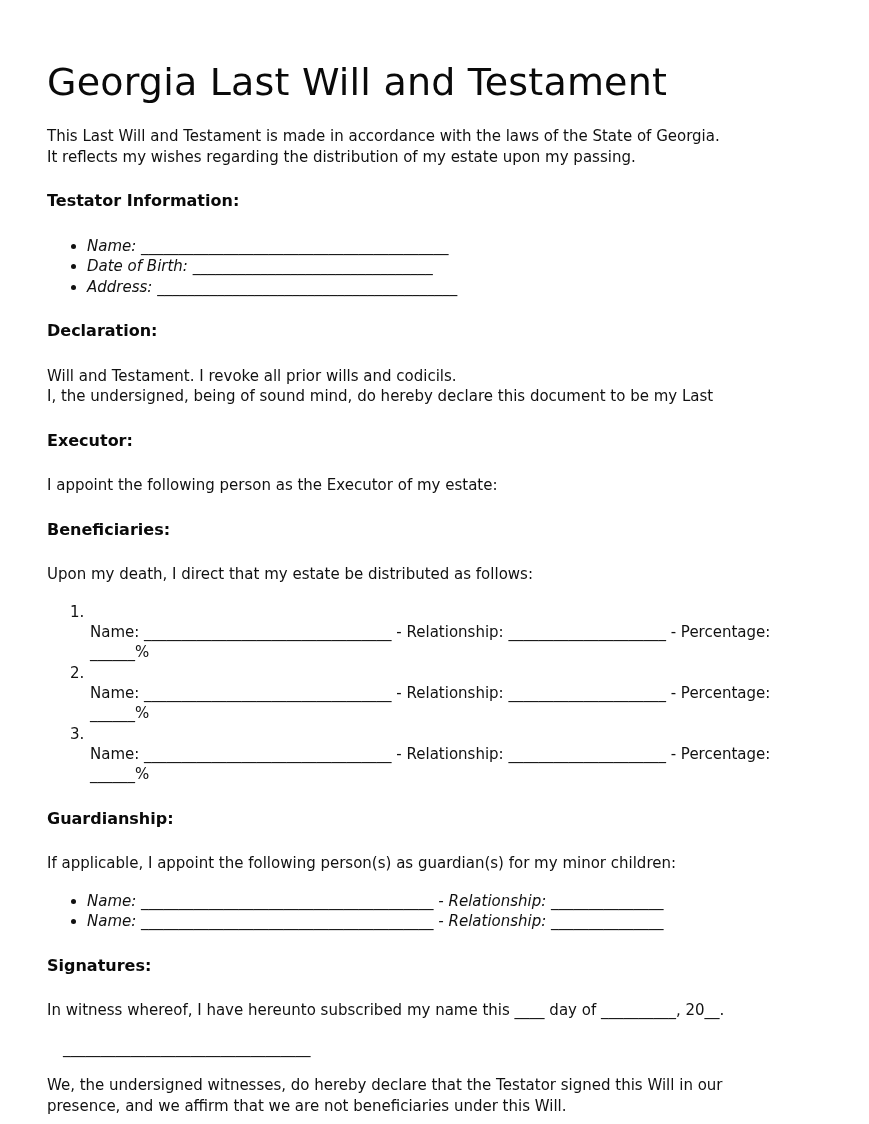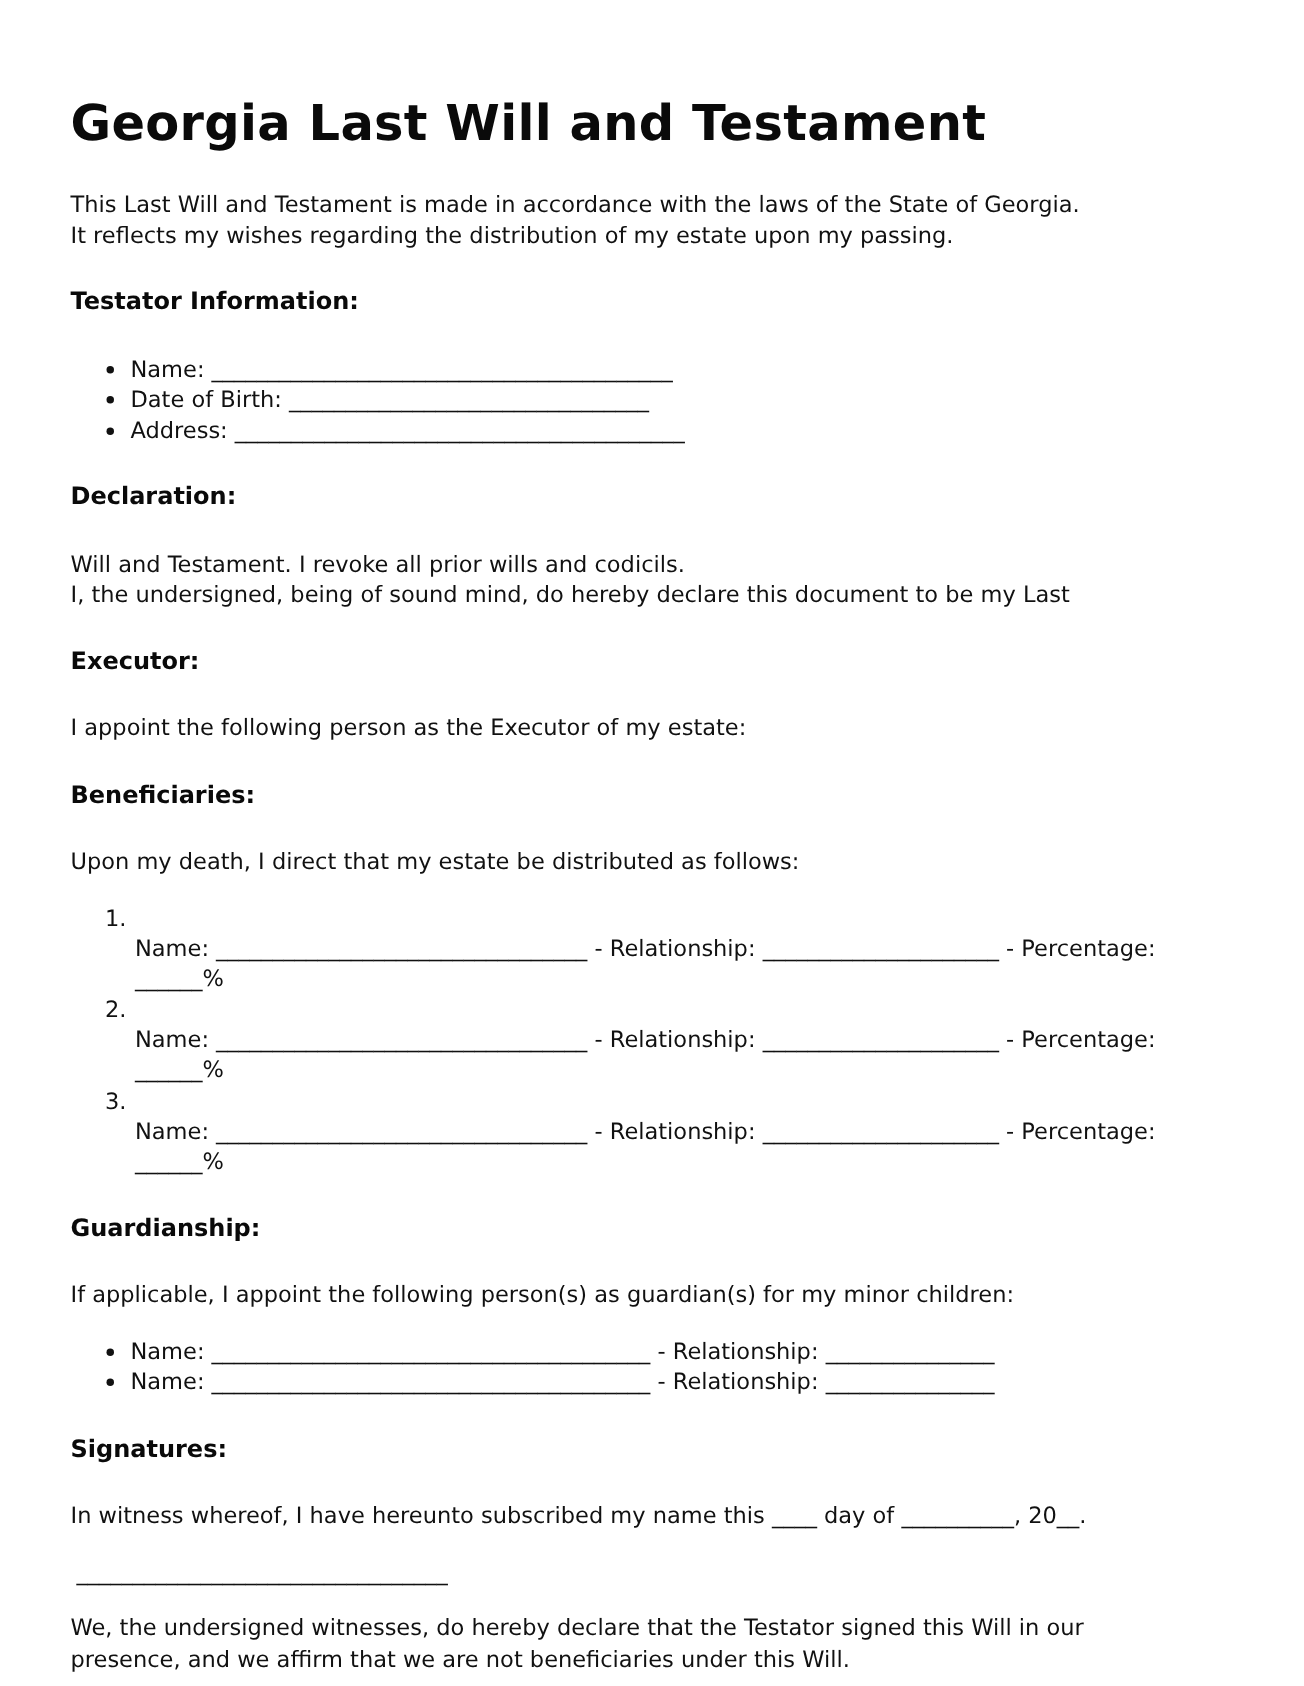--- a/index.html
+++ b/index.html
@@ -14,60 +14,61 @@
     color: #111111;
     font-family: "DejaVu Sans", "Liberation Sans", sans-serif;
     font-size: 15px;
     line-height: 20.5px;
   }
   .page {
     padding: 60px 57px 0 47px; 
   }
   h1.doc-title {
     margin: 0 0 22px 0;
-    font-size: 33px;
+    font-size: 38px;
     line-height: 44px;
-    font-weight: bold;
+    font-weight: normal;
     letter-spacing: 0.2px;
     color: #0a0a0a;
   }
   .heading {
     margin: 24px 0;
     font-size: 16px;
     line-height: 20.5px;
     font-weight: bold;
     color: #0a0a0a;
   }
   .para {
     margin: 17px 0;
   }
   .line { display: block; }
   ul.blist {
     margin: 17px 0;
     padding-left: 40px;
     list-style: disc outside;
+    font-style: italic;
   }
   ul.blist li {
     line-height: 20.5px;
   }
   .olist {
     margin: 17px 0;
     padding-left: 23px;
   }
   .oli {
     display: flex;
     align-items: flex-start;
   }
   .oli .marker {
     flex: none;
     width: 20px;
   }
   .oli-body { flex: 1 1 auto; margin-top: 20px; }
   .sig-line {
-    margin: 17px 4px;
+    margin: 17px 16px;
     white-space: nowrap;
   }
   .watermark {
     margin: 0 0 0 25px;
     font-family: Liberation Serif, serif;
     font-size: 36px;
     line-height: 40px;
     color: #2b2b2b;
     letter-spacing: 0.5px;
   }

